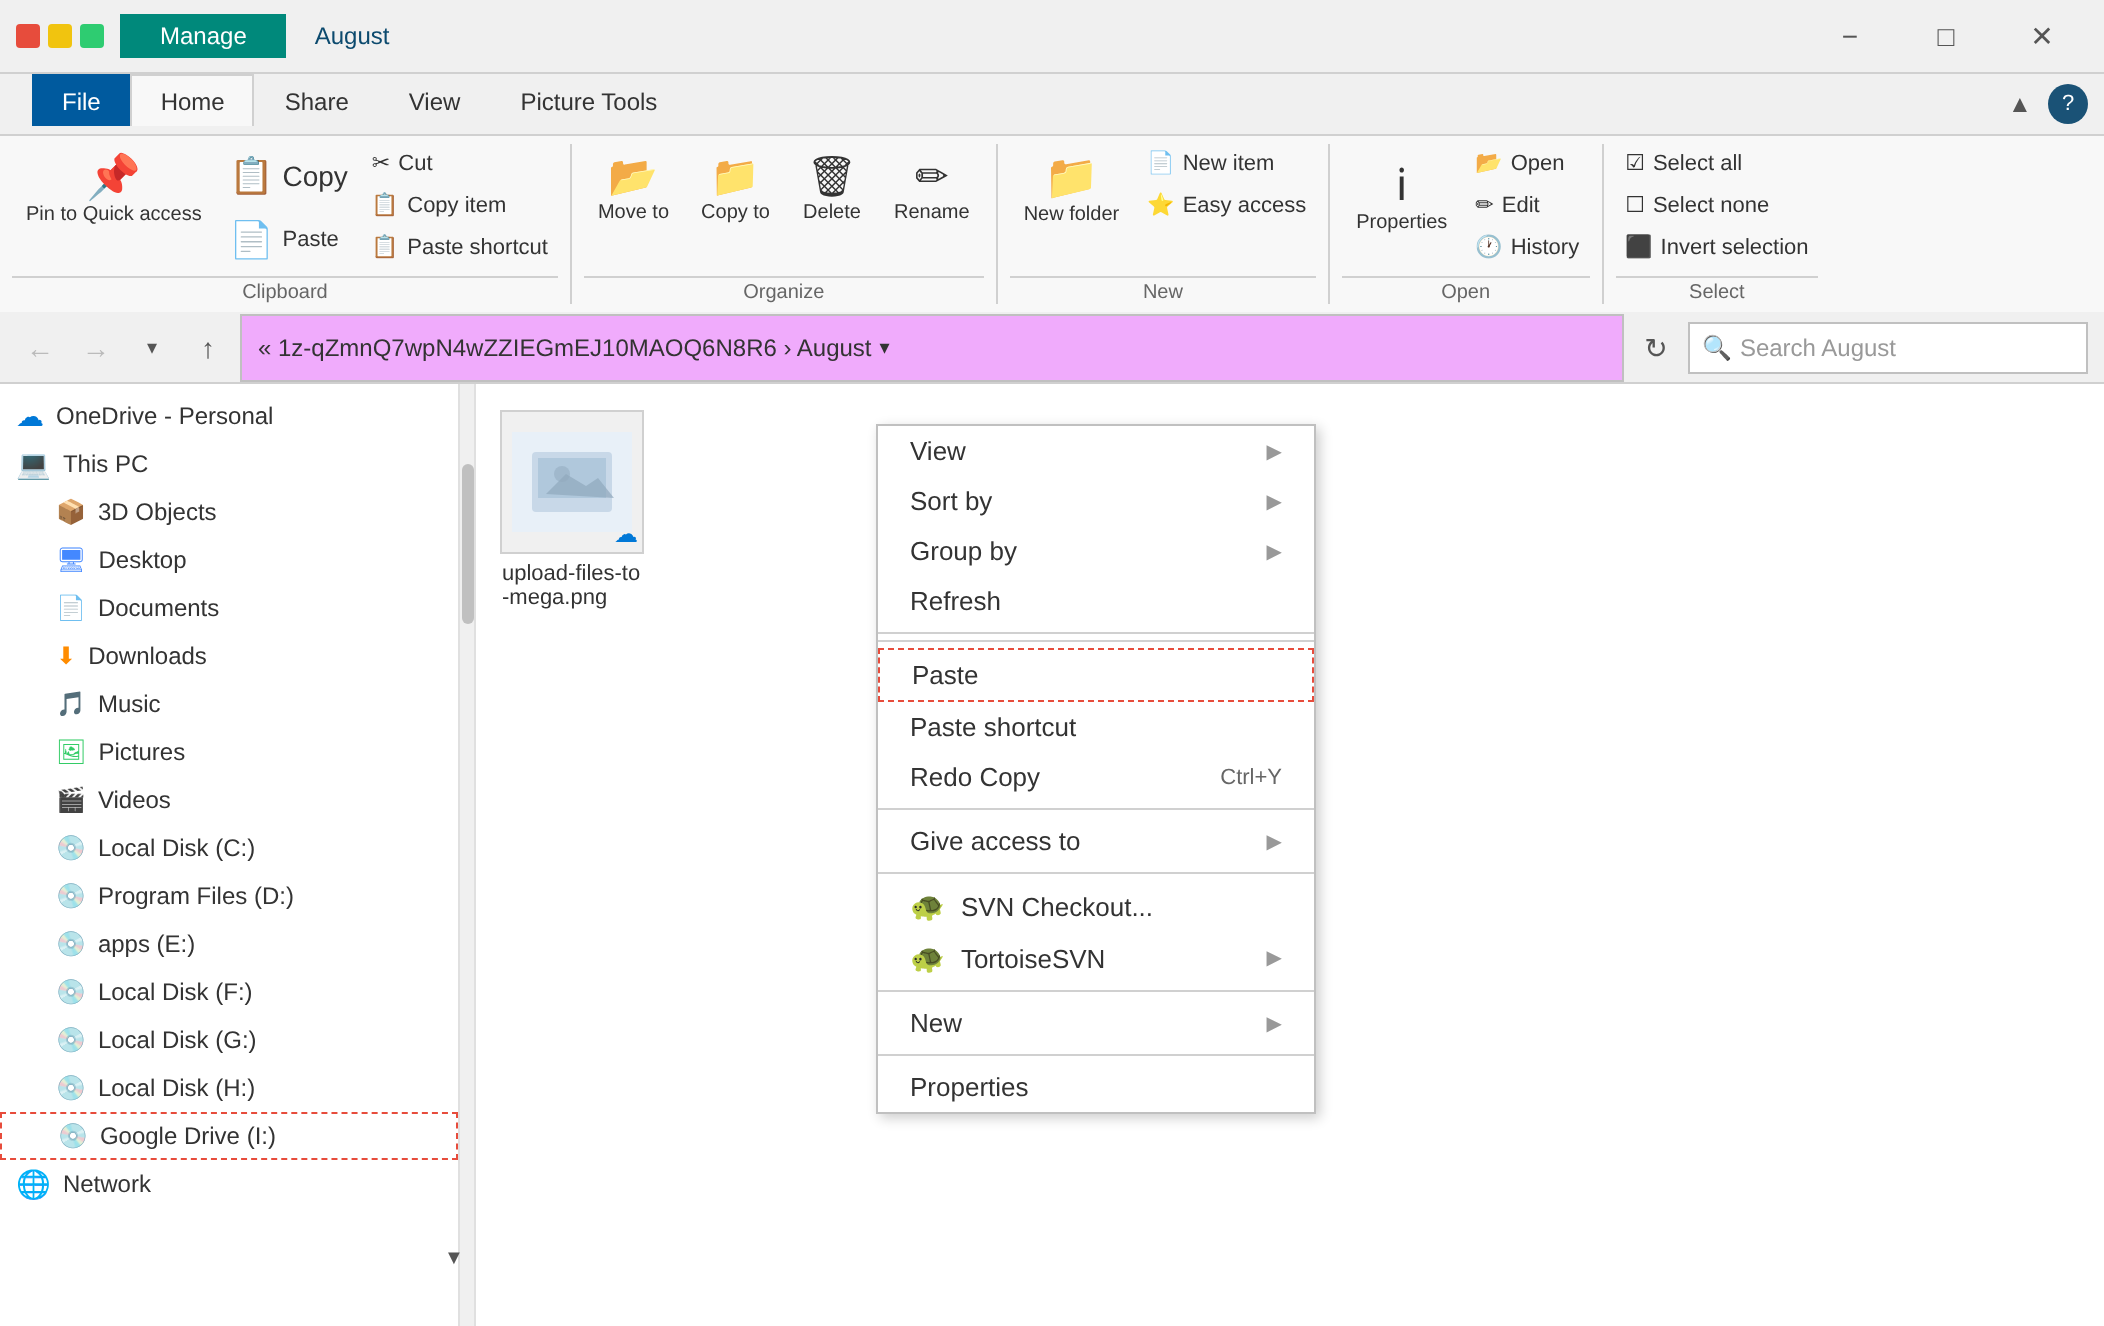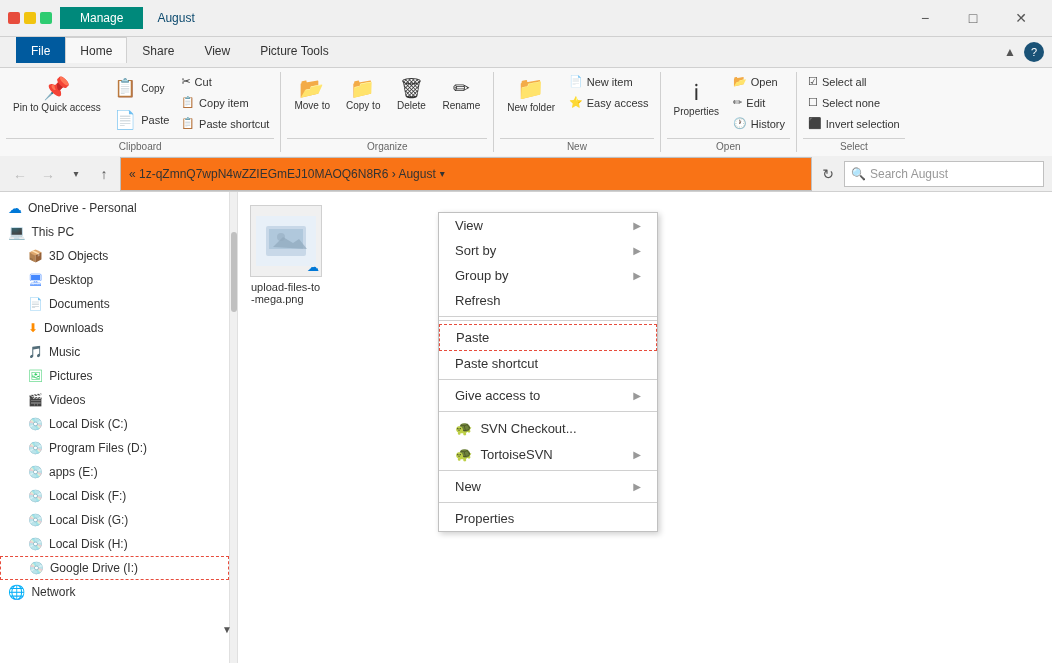--- a/index.html
+++ b/index.html
@@ -125,21 +125,21 @@
     .nav-btn {
       width: 24px; height: 24px;
       display: flex; align-items: center; justify-content: center;
       cursor: pointer; border-radius: 2px;
       color: #555; font-size: 14px;
     }
     .nav-btn.disabled { color: #bbb; cursor: default; }
     .address-path {
       flex: 1;
       height: 34px;
-      background: #f97316;
+      background: #f0abfc;
       border: 1px solid #c0c0c0;
       display: flex;
       align-items: center;
       padding: 0 8px;
       font-size: 12px;
       color: #333;
     }
     .refresh-btn {
       width: 24px; height: 24px;
       display: flex; align-items: center; justify-content: center;
@@ -308,21 +308,21 @@
   <div class="ribbon-group">
     <div class="ribbon-group-content">
       <div class="ribbon-btn" style="min-width:52px;">
         <div style="font-size:22px;">📌</div>
         <div style="font-size:10px;text-align:left;line-height:1.2;">Pin to Quick
 access</div>
       </div>
       <div style="display:flex;flex-direction:column;gap:0px;">
         <div class="ribbon-btn" style="flex-direction:row;min-width:50px;padding:4px 4px;">
           <div style="font-size:18px;">📋</div>
-          <div style="font-size:10px;margin-left:4px;">Copy</div>
+          <div style="font-size:14px;margin-left:4px;">Copy</div>
         </div>
         <div class="ribbon-btn" style="flex-direction:row;min-width:50px;padding:4px 4px;">
           <div style="font-size:18px;">📄</div>
           <div style="font-size:11px;margin-left:4px;">Paste</div>
         </div>
       </div>
       <div style="display:flex;flex-direction:column;gap:2px;justify-content:center;">
         <div class="ribbon-btn-small">
           <div>✂</div>
           <div>Cut</div>
@@ -573,20 +573,24 @@
         <span>Refresh</span>
       </div>
       <div class="ctx-divider"></div>
       <div class="ctx-divider"></div>
       <div class="ctx-item" style="border:1.5px dashed #e74c3c;">
         <span>Paste</span>
       </div>
       <div class="ctx-item">
         <span>Paste shortcut</span>
       </div>
+      <div class="ctx-item" style="justify-content:space-between;">
+        <span>Redo Copy</span>
+        <span class="ctx-shortcut">Ctrl+Y</span>
+      </div>
       <div class="ctx-divider"></div>
       <div class="ctx-item">
         <div class="ctx-left">
             <span>Give access to</span>
           </div>
         <span class="ctx-arrow">▶</span>
       </div>
       <div class="ctx-divider"></div>
       <div class="ctx-item">
         <div class="ctx-left">

